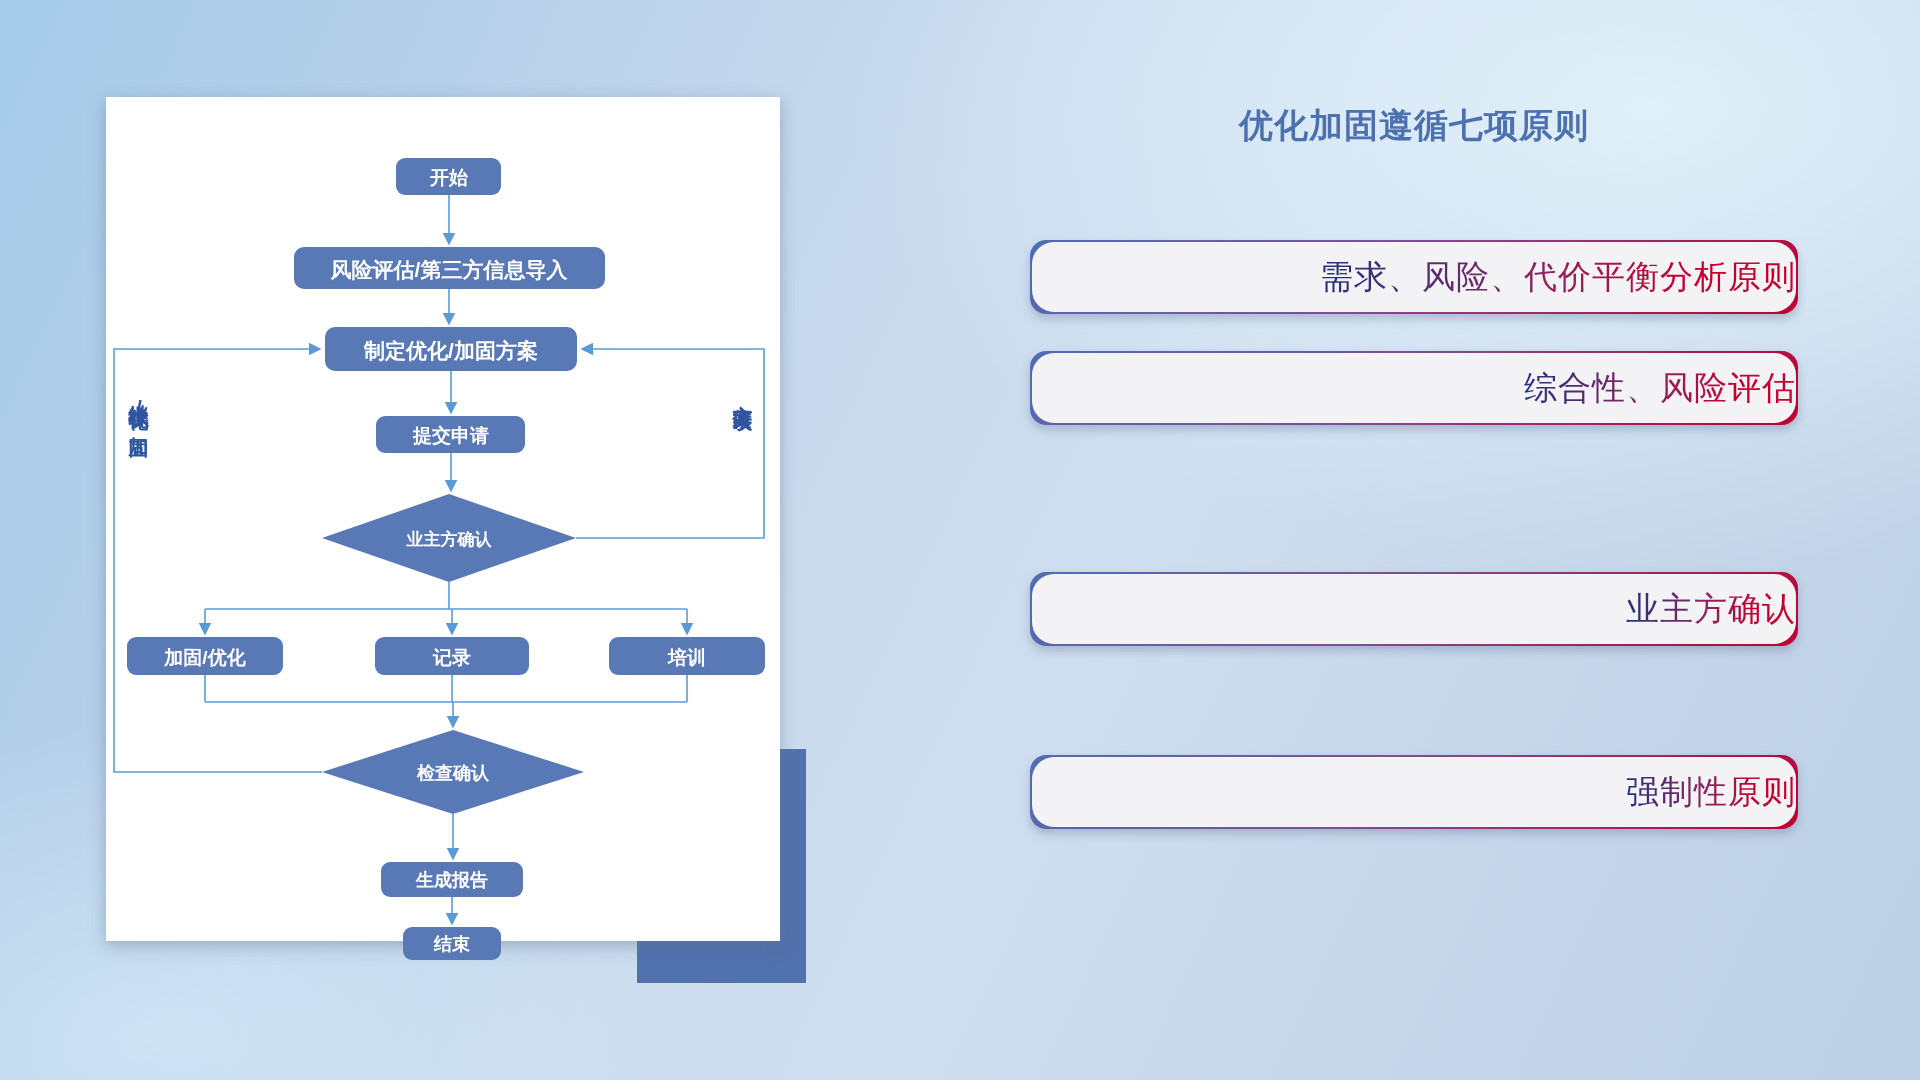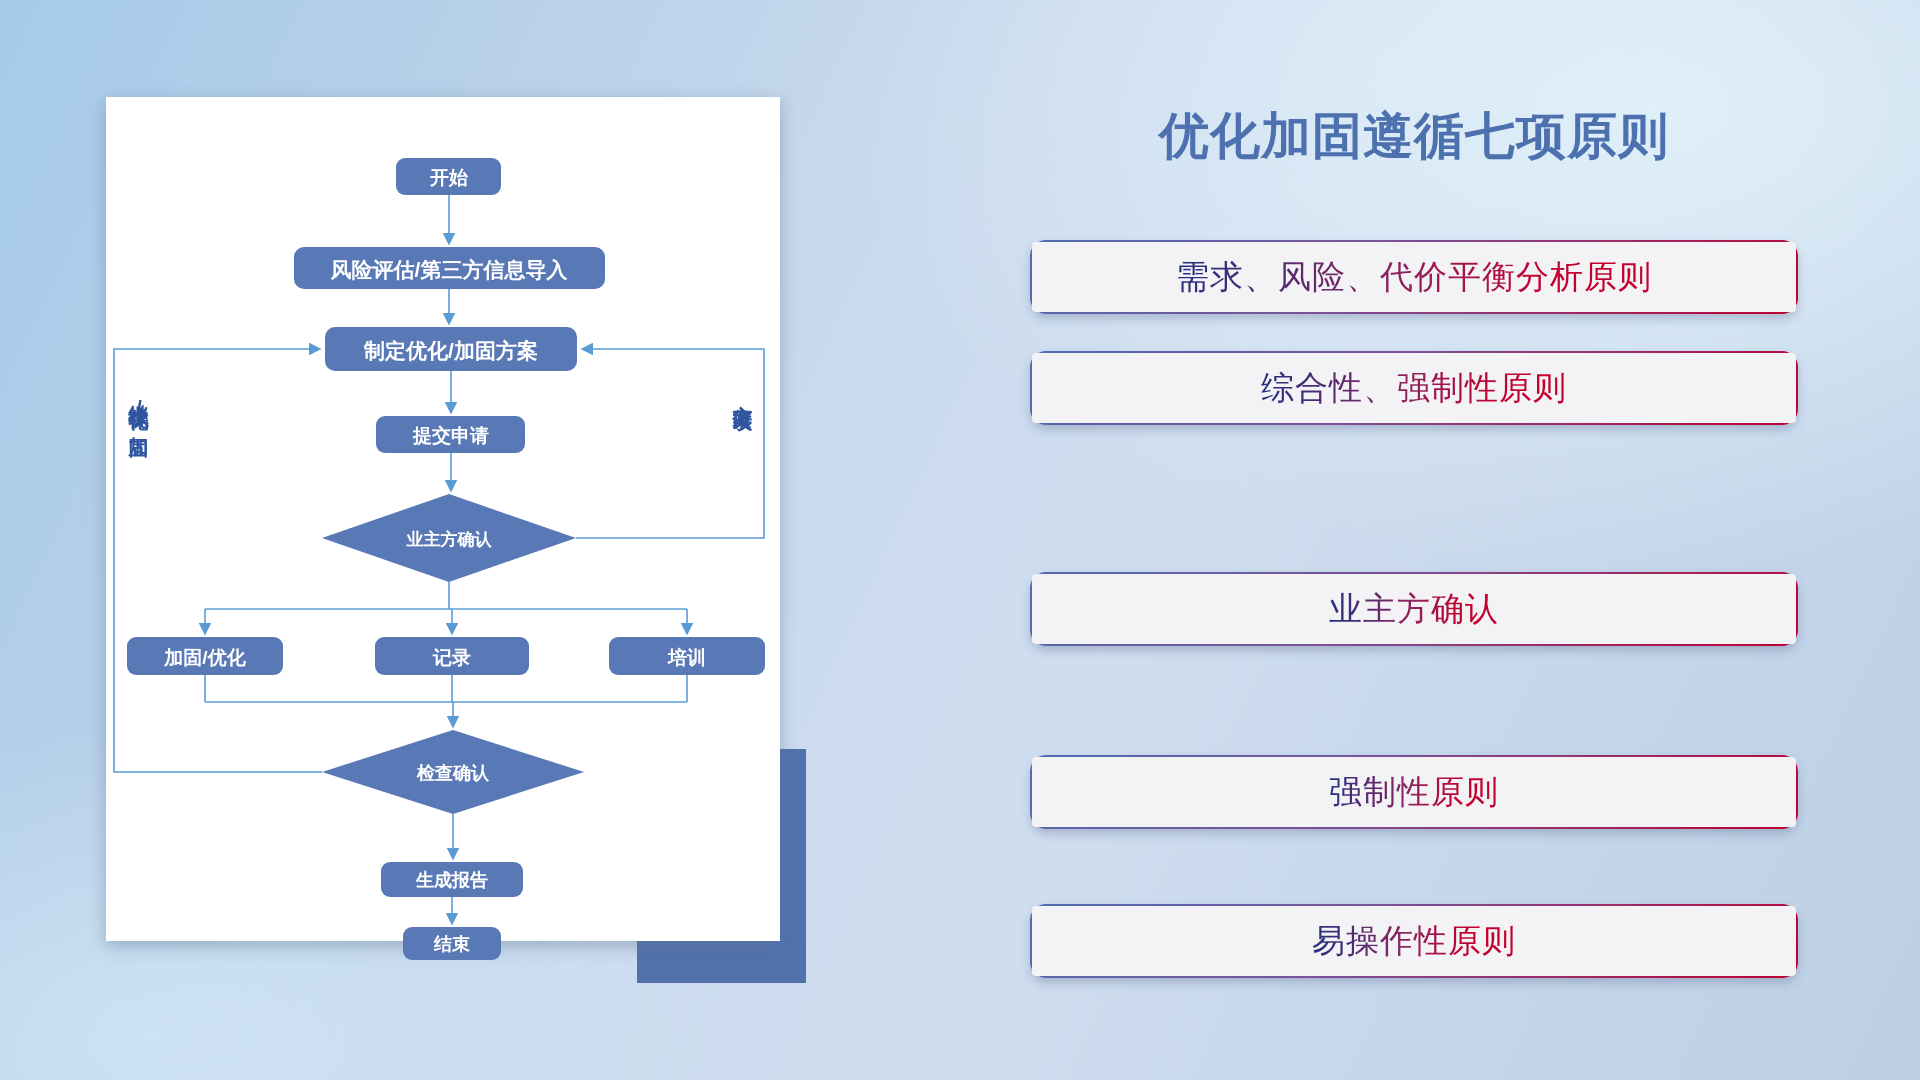--- a/index.html
+++ b/index.html
@@ -31,33 +31,33 @@
   }
   .edge-label{
     position:absolute;writing-mode:vertical-rl;text-orientation:upright;
     color:#2f55a0;font-weight:bold;font-size:20px;line-height:22px;letter-spacing:2px;
   }
   .edge-label-left{left:22px;top:292px;}
   .edge-label-right{left:626px;top:292px;}
   
   .panel-title{
     position:absolute;left:1030px;top:103px;width:768px;
-    text-align:center;font-size:50px;font-weight:800;color:#4d70af;
+    text-align:center;font-size:34px;font-weight:800;color:#4d70af;
     letter-spacing:1px;
   }
   .principle{
     position:absolute;left:1030px;width:768px;height:74px;
     border-radius:16px;padding:0;
     background:linear-gradient(135deg,#4f6db4 0%,#7c4f94 45%,#c00030 100%);
     box-shadow:0 5px 10px rgba(96,110,150,.35);
   }
   .principle-inner{
     position:absolute;left:2px;top:2px;right:2px;bottom:2px;
-    background:#f3f2f4;border-radius:4px;
-    display:flex;align-items:center;justify-content:center;
+    background:#f3f2f4;border-radius:22px;
+    display:flex;align-items:center;justify-content:flex-end;
   }
   .principle-label{
     font-size:33px;font-weight:500;letter-spacing:1px;
     background:linear-gradient(90deg,#22307f 0%,#8a2560 45%,#c3002e 78%);
     -webkit-background-clip:text;background-clip:text;
     color:#a01540;-webkit-text-fill-color:transparent;
   }
   .p1{top:240px}.p2{top:351px}.p3{top:461px}.p4{top:572px}
   .p5{top:682px}.p6{top:755px}.p7{top:904px}
 </style>
@@ -137,32 +137,27 @@
 
   <div class="panel-title">优化加固遵循七项原则</div>
 
   <div class="principle p1">
     <div class="principle-inner">
       <span class="principle-label">需求、风险、代价平衡分析原则</span>
     </div>
   </div>
   <div class="principle p2">
     <div class="principle-inner">
-      <span class="principle-label">综合性、强制性原则</span>
+      <span class="principle-label">综合性、风险评估</span>
     </div>
   </div>
   <div class="principle p4">
     <div class="principle-inner">
       <span class="principle-label">业主方确认</span>
     </div>
   </div>
   <div class="principle p6">
     <div class="principle-inner">
       <span class="principle-label">强制性原则</span>
     </div>
   </div>
-  <div class="principle p7">
-    <div class="principle-inner">
-      <span class="principle-label">易操作性原则</span>
-    </div>
-  </div>
 
 </div>
 
 </body></html>

